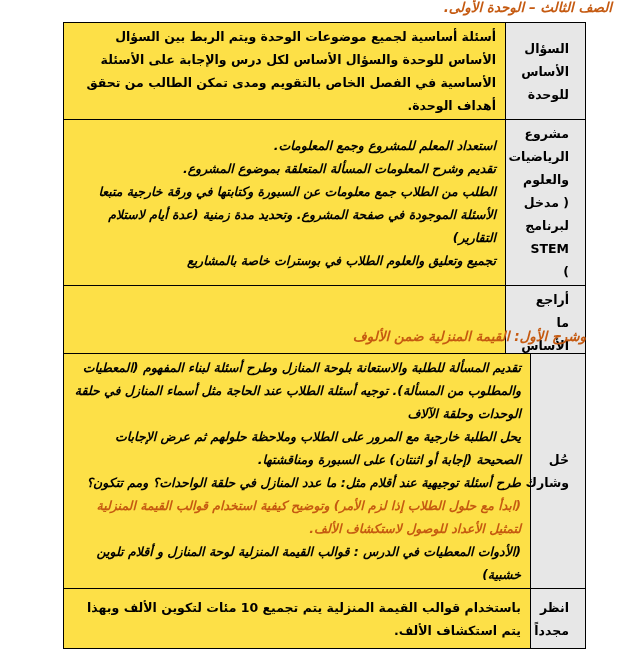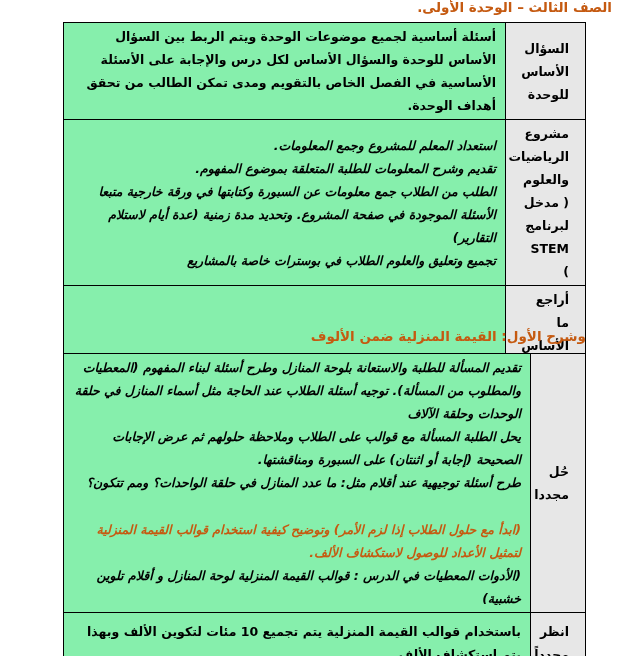--- a/index.html
+++ b/index.html
@@ -10,50 +10,50 @@
   *{box-sizing:border-box;}
   html,body{margin:0;padding:0;}
   body{
     width:618px;height:656px;overflow:hidden;background:#ffffff;
     font-family:"DejaVu Sans","Liberation Sans",sans-serif;
     font-weight:bold;color:#000;direction:rtl;position:relative;
   }
   .page{position:absolute;inset:0;}
   .heading{
     position:absolute;color:var(--accent);
-    font-size:13.5px;line-height:17px;white-space:nowrap;
+    font-size:13.5px;line-height:17px;white-space:nowrap;font-style:italic;
   }
   #unit-title{top:-1px;right:6px;}
   #lesson-title{top:328px;right:32px;}
   table{
     position:absolute;right:32px;width:522px;
     border-collapse:collapse;table-layout:fixed;
   }
   #unit-table{top:22px;}
   #lesson-table{top:353px;}
   td{
     border:1.5px solid var(--border);
     font-size:12.5px;line-height:23px;
   }
   td.hdr{
     background:var(--hdr-bg);text-align:right;vertical-align:middle;
     padding:2px 16px;
   }
   td.content{
-    background:#86efac;text-align:right;vertical-align:middle;
+    background:#fde047;text-align:right;vertical-align:middle;
     padding:2px 9px;
   }
   #unit-table col.c-content{width:442px;}
   #unit-table col.c-hdr{width:80px;}
   #lesson-table col.c-content{width:467px;}
   #lesson-table col.c-hdr{width:55px;}
   .center{text-align:center;}
   .vtop{vertical-align:top;font-style:italic;}
   p{margin:0;padding:0;}
-  .accent{color:var(--accent);margin-top:24px;}
+  .accent{color:var(--accent);}
 </style>
 </head>
 <body>
 
 <div class="page">
 
   <div class="heading" id="unit-title">الصف الثالث – الوحدة الأولى.</div>
 
   <table id="unit-table">
     <colgroup>
@@ -62,45 +62,45 @@
       </colgroup>
     <tbody>
         <tr>
       <td class="hdr" style="height:68px">السؤال الأساس للوحدة</td>
       <td class="content center">أسئلة أساسية لجميع موضوعات الوحدة ويتم الربط بين السؤال الأساس للوحدة والسؤال الأساس لكل درس والإجابة على الأسئلة الأساسية في الفصل الخاص بالتقويم ومدى تمكن الطالب من تحقق أهداف الوحدة.</td>
     </tr>
     <tr>
       <td class="hdr" style="height:140px">مشروع الرياضيات والعلوم ( مدخل لبرنامج STEM )</td>
       <td class="content vtop">
         <p>استعداد المعلم للمشروع وجمع المعلومات.</p>
-        <p>تقديم وشرح المعلومات للطلبة المتعلقة بموضوع المفهوم.</p>
+        <p>تقديم وشرح المعلومات المسألة المتعلقة بموضوع المشروع.</p>
         <p>الطلب من الطلاب جمع معلومات عن السبورة وكتابتها في ورقة خارجية متبعا الأسئلة الموجودة في صفحة المشروع. وتحديد مدة زمنية (عدة أيام لاستلام التقارير)</p>
         <p>تجميع وتعليق والعلوم الطلاب في بوسترات خاصة بالمشاريع</p>
       </td>
     </tr>
     <tr>
       <td class="hdr" style="height:47px">أراجع ما الأساس</td>
       <td class="content"></td>
     </tr>
   </tbody>
     </table>
 
   <div class="heading" id="lesson-title">وشرح الأول: القيمة المنزلية ضمن الألوف</div>
 
   <table id="lesson-table">
     <colgroup>
         <col class="c-hdr">
         <col class="c-content">
       </colgroup>
     <tbody>
         <tr>
-      <td class="hdr" style="height:212px">حُل مجددا</td>
+      <td class="hdr" style="height:212px">حُل وشارك</td>
       <td class="content vtop">
         <p>تقديم المسألة للطلبة والاستعانة بلوحة المنازل وطرح أسئلة لبناء المفهوم (المعطيات والمطلوب من المسألة). توجيه أسئلة الطلاب عند الحاجة مثل أسماء المنازل في حلقة الوحدات وحلقة الآلاف</p>
-        <p>يحل الطلبة المسألة مع قوالب على الطلاب وملاحظة حلولهم ثم عرض الإجابات الصحيحة (إجابة أو اثنتان) على السبورة ومناقشتها.</p>
+        <p>يحل الطلبة خارجية مع المرور على الطلاب وملاحظة حلولهم ثم عرض الإجابات الصحيحة (إجابة أو اثنتان) على السبورة ومناقشتها.</p>
         <p>طرح أسئلة توجيهية عند أقلام مثل: ما عدد المنازل في حلقة الواحدات؟ ومم تتكون؟</p>
         <p class="accent">(ابدأ مع حلول الطلاب إذا لزم الأمر) وتوضيح كيفية استخدام قوالب القيمة المنزلية لتمثيل الأعداد للوصول لاستكشاف الألف.</p>
         <p>(الأدوات المعطيات في الدرس : قوالب القيمة المنزلية لوحة المنازل و أقلام تلوين خشبية)</p>
       </td>
     </tr>
     <tr>
       <td class="hdr" style="height:60px">انظر مجدداً</td>
       <td class="content">باستخدام قوالب القيمة المنزلية يتم تجميع 10 مئات لتكوين الألف وبهذا يتم استكشاف الألف.</td>
     </tr>
   </tbody>

